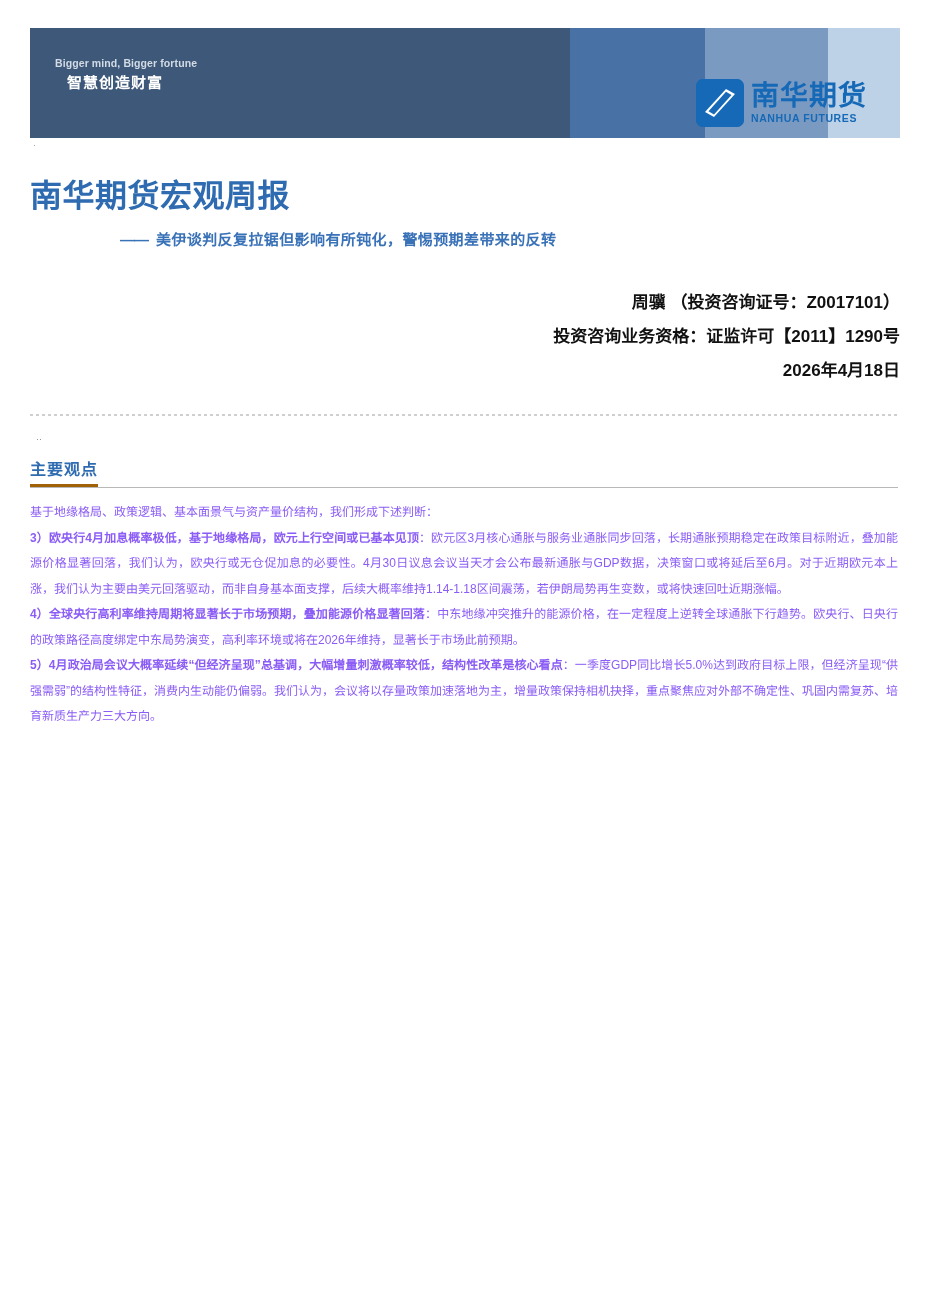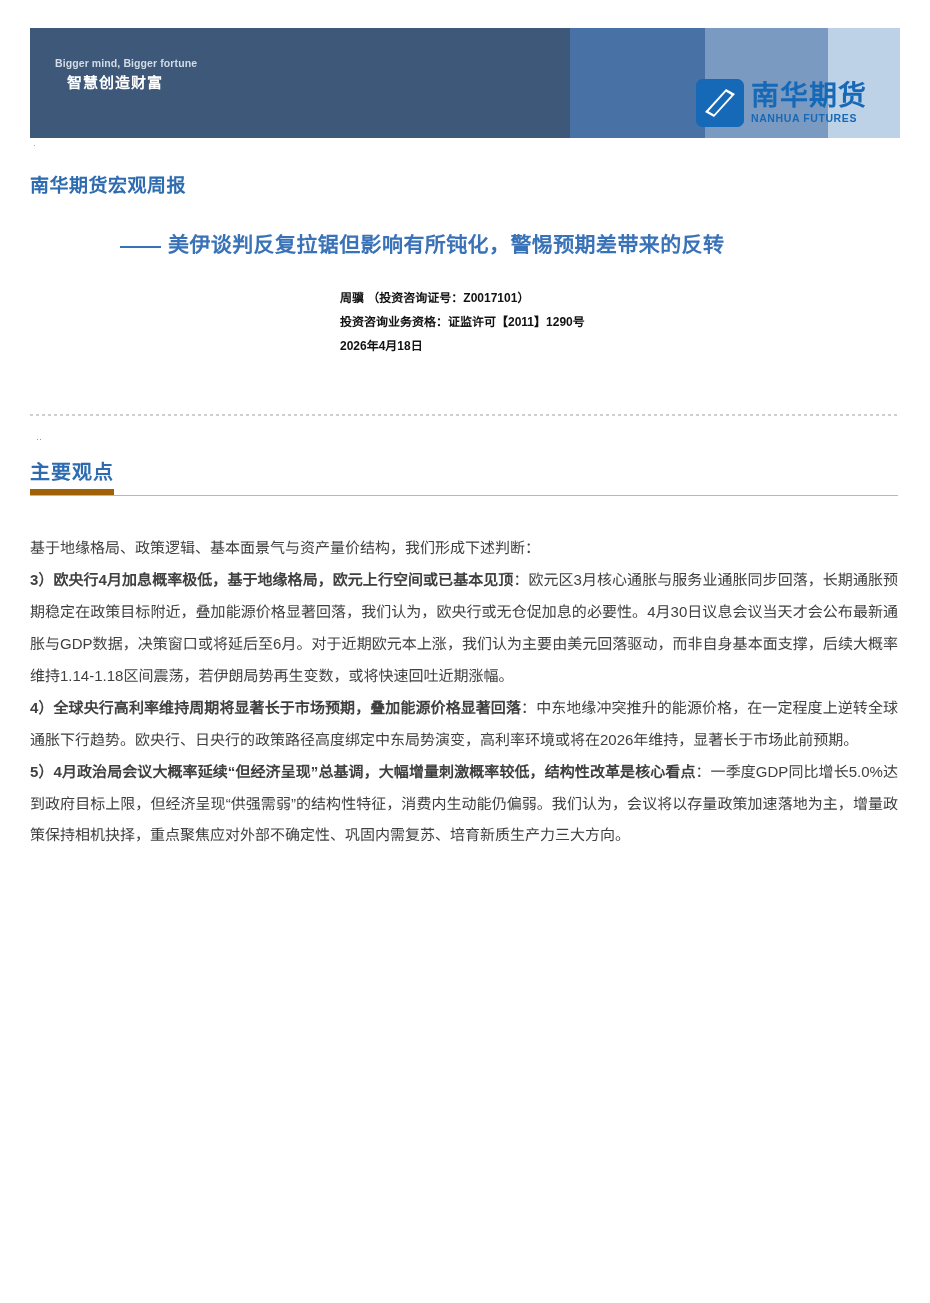--- a/index.html
+++ b/index.html
@@ -98,46 +98,46 @@
     font-size: 8px;
     color: #8a8a8a;
     line-height: 1;
   }
 
   
   .doc-title {
     position: absolute;
     left: 30px;
     top: 170px;
-    font-size: 19px;
+    font-size: 32px;
     font-weight: 700;
     color: #2e6bb0;
     letter-spacing: .5px;
     white-space: nowrap;
   }
   .doc-subtitle {
     position: absolute;
     left: 120px;
     top: 228px;
-    font-size: 21px;
+    font-size: 15px;
     font-weight: 700;
     color: #3a72b8;
     letter-spacing: .4px;
     white-space: nowrap;
   }
   .subtitle-dash { letter-spacing: -1px; margin-right: 8px; }
 
   
   .meta {
     position: absolute;
     right: 30px;
     top: 286px;
     width: 560px;
-    text-align: left;
-    font-size: 12px;
+    text-align: right;
+    font-size: 17px;
     font-weight: 700;
     color: #111111;
     line-height: 2.0;
   }
   .meta div { white-space: nowrap; }
 
   
   .dotted-rule {
     position: absolute;
     left: 30px;
@@ -158,44 +158,44 @@
   }
 
   
   .section {
     position: absolute;
     left: 30px;
     top: 456px;
     width: 868px;
   }
   .section-title {
-    font-size: 20px;
+    font-size: 16px;
     font-weight: 700;
     color: #2e6bb0;
     letter-spacing: 1px;
     display: inline-block;
     padding-bottom: 4px;
-    border-bottom: 6px solid #a16207;
+    border-bottom: 3px solid #a16207;
   }
   .section-rule {
     width: 100%;
     height: 1px;
     background: #b8b8b8;
     margin-top: 0px;
   }
 
   
   .body-copy {
     position: absolute;
     left: 30px;
-    top: 532px;
+    top: 500px;
     width: 868px;
-    font-size: 15px;
+    font-size: 12px;
     line-height: 2.13;
-    color: #404040;
+    color: #8b5cf6;
     text-align: justify;
     text-justify: inter-character;
   }
   .body-copy p { margin: 0; }
   .lead-in { font-weight: 700; }
 </style>
 </head>
 <body>
 
 <div class="banner">

